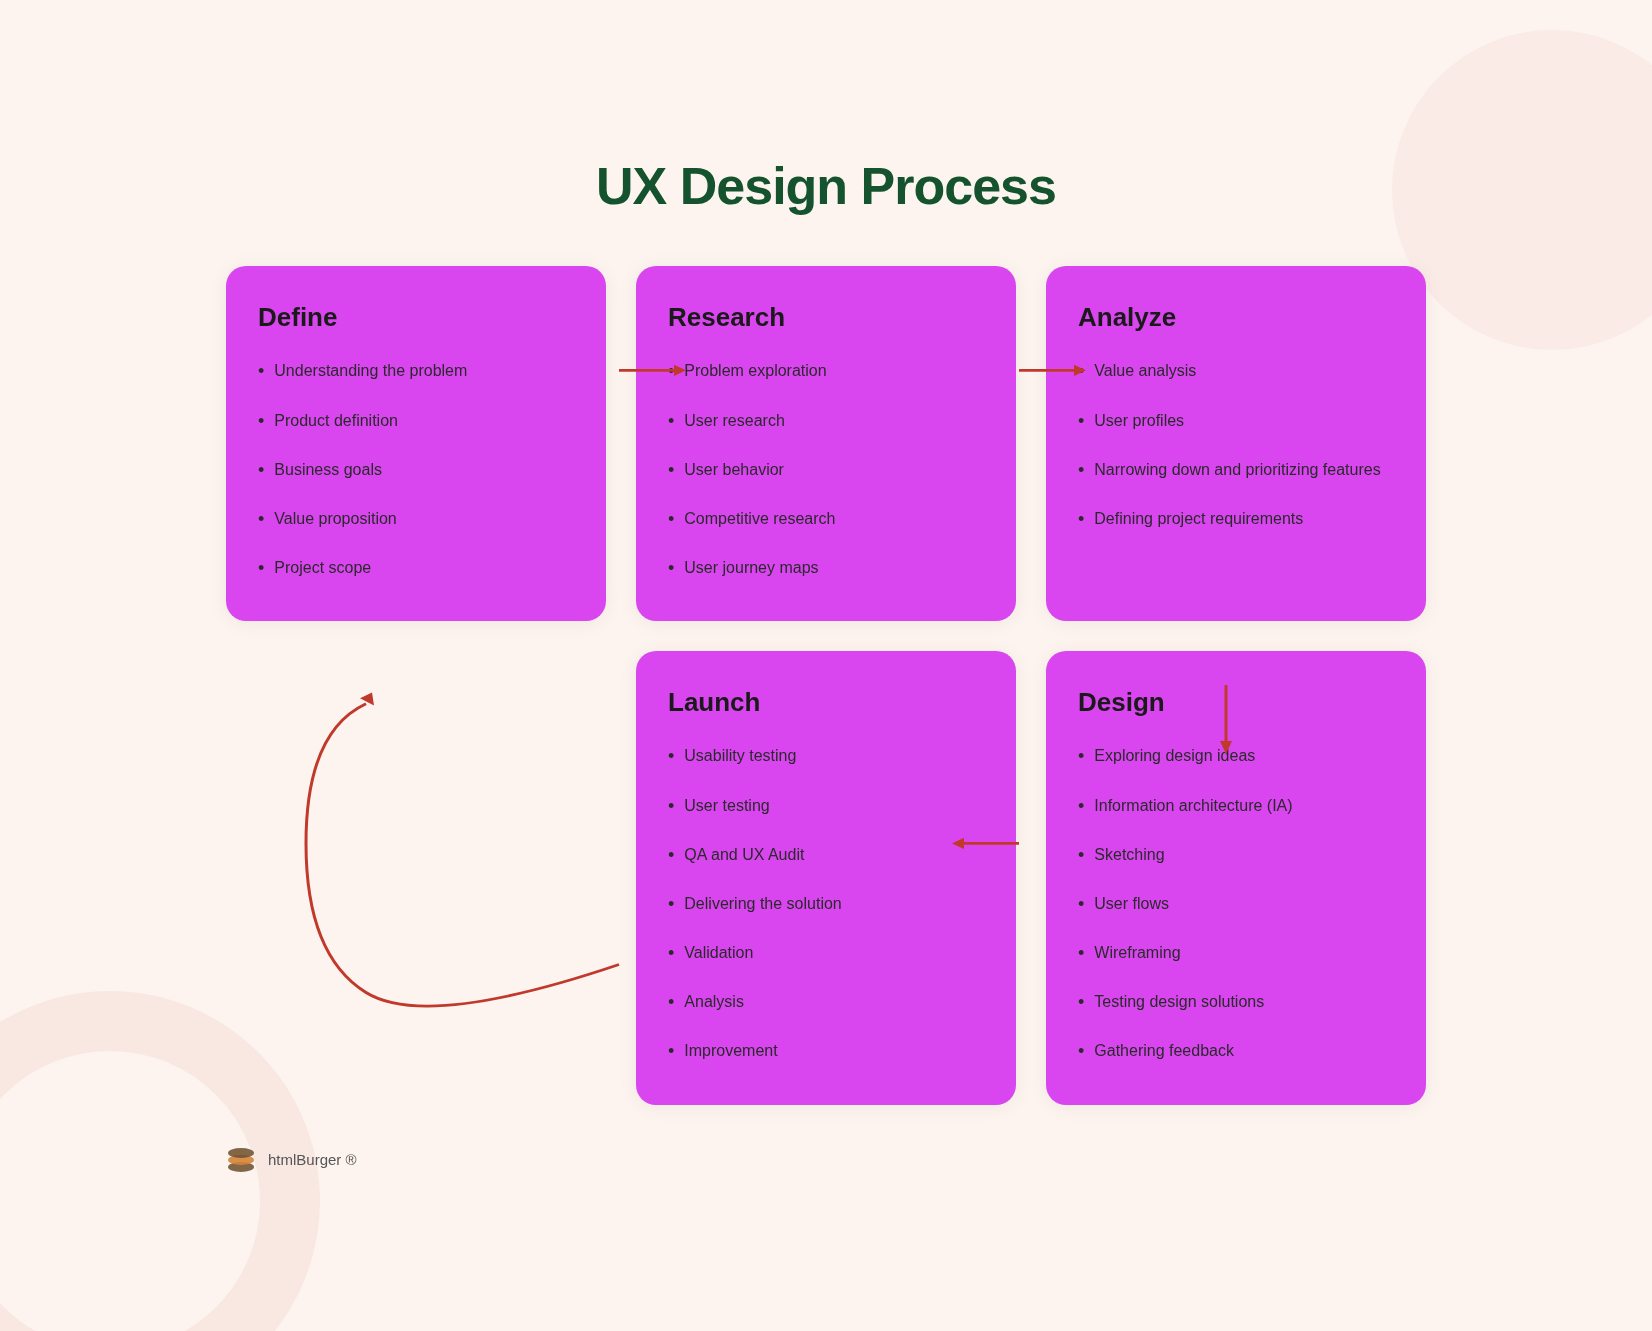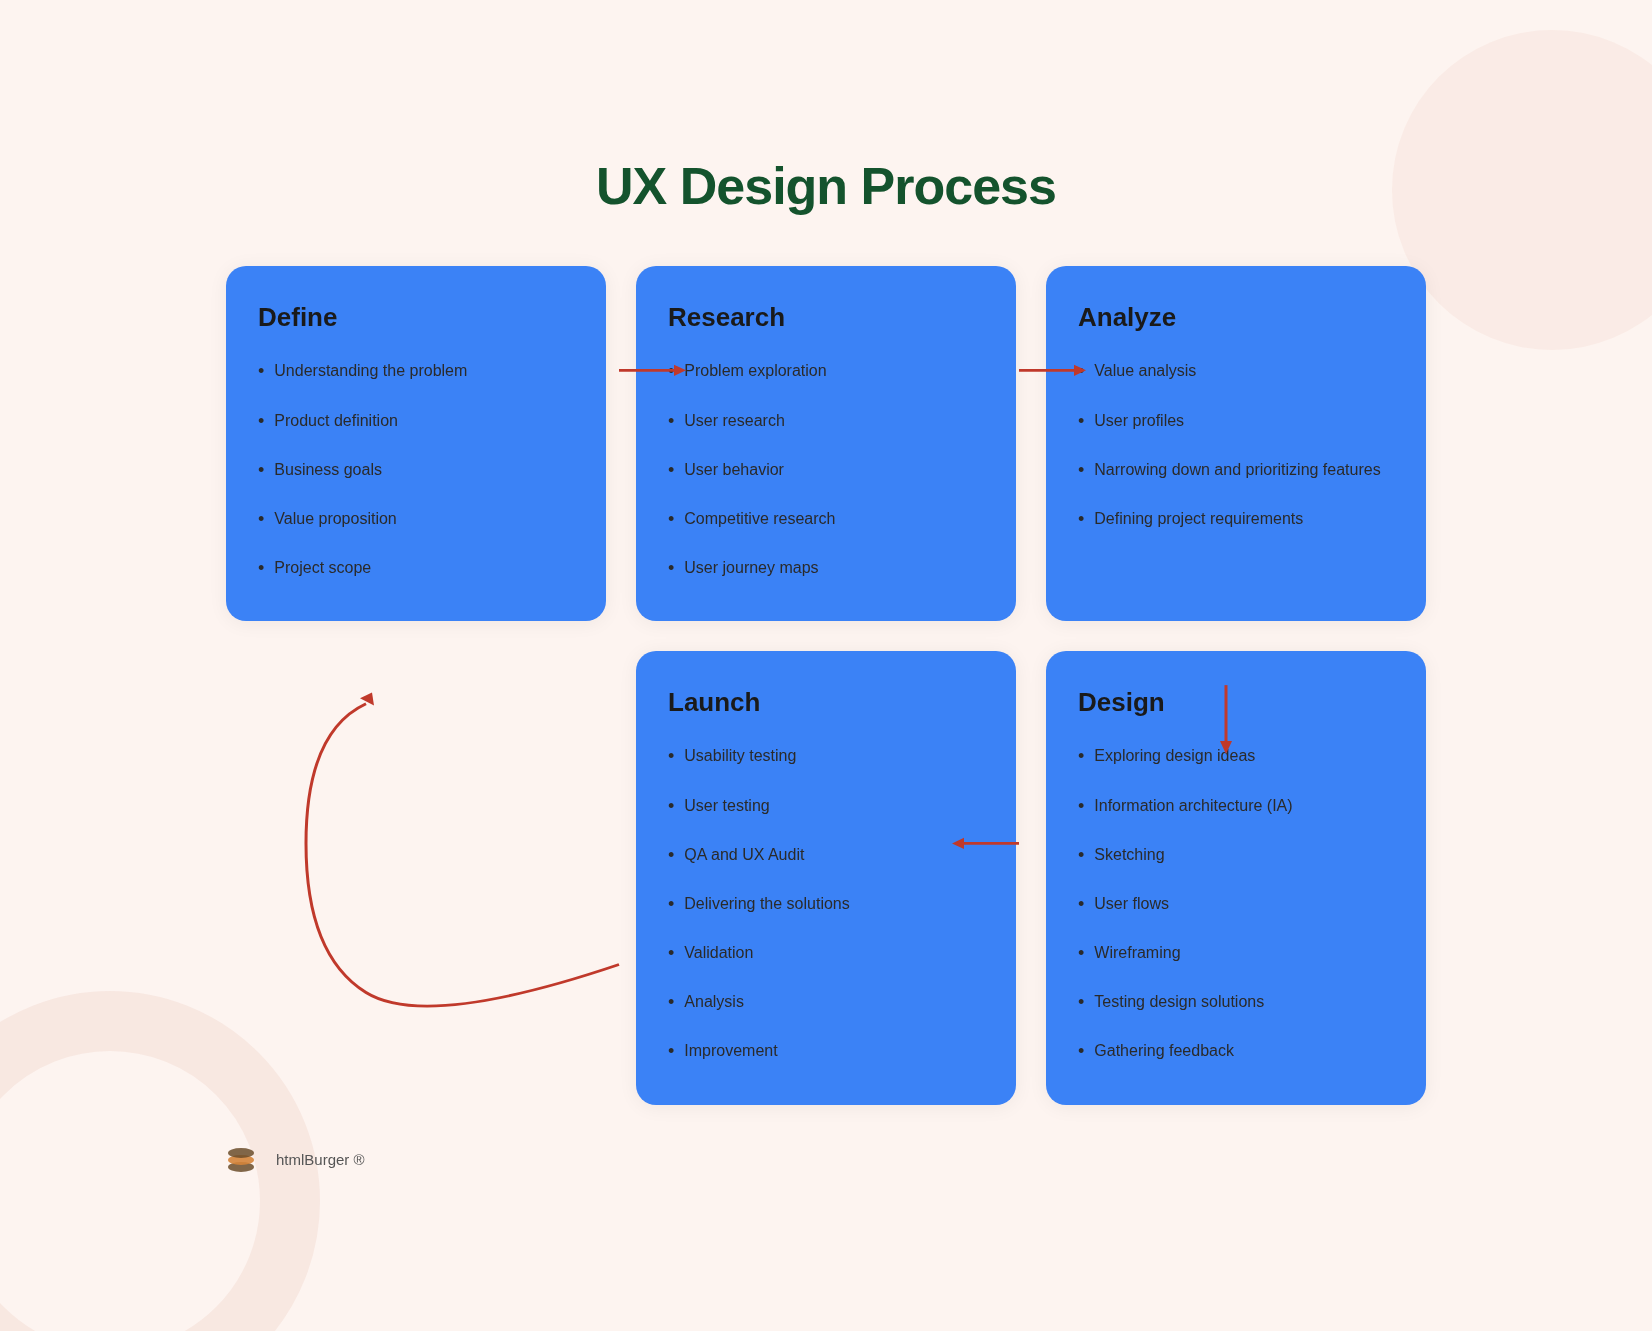--- a/index.html
+++ b/index.html
@@ -56,21 +56,21 @@
 
     .grid-container {
       display: grid;
       grid-template-columns: 1fr 1fr 1fr;
       grid-template-rows: auto auto;
       gap: 30px;
       position: relative;
     }
 
     .card {
-      background: #3b82f6;
+      background: #d946ef;
       border-radius: 20px;
       padding: 36px 32px;
       box-shadow: 0 2px 20px rgba(0,0,0,0.06);
     }
 
     .card-title {
       font-size: 26px;
       font-weight: 800;
       color: #1a1a1a;
       margin-bottom: 22px;
@@ -103,21 +103,21 @@
     .footer {
       margin-top: 40px;
       display: flex;
       align-items: center;
       gap: 8px;
     }
 
     .footer-logo {
       display: flex;
       align-items: center;
-      gap: 20px;
+      gap: 12px;
     }
 
     .footer-text {
       font-size: 15px;
       color: #555;
       font-weight: 500;
     }
 
     
     .arrows-layer {
@@ -227,21 +227,21 @@
         <li>
             <span>Usability testing</span>
           </li>
         <li>
             <span>User testing</span>
           </li>
         <li>
             <span>QA and UX Audit</span>
           </li>
         <li>
-            <span>Delivering the solutions</span>
+            <span>Delivering the solution</span>
           </li>
         <li>
             <span>Validation</span>
           </li>
         <li>
             <span>Analysis</span>
           </li>
         <li>
             <span>Improvement</span>
           </li>

